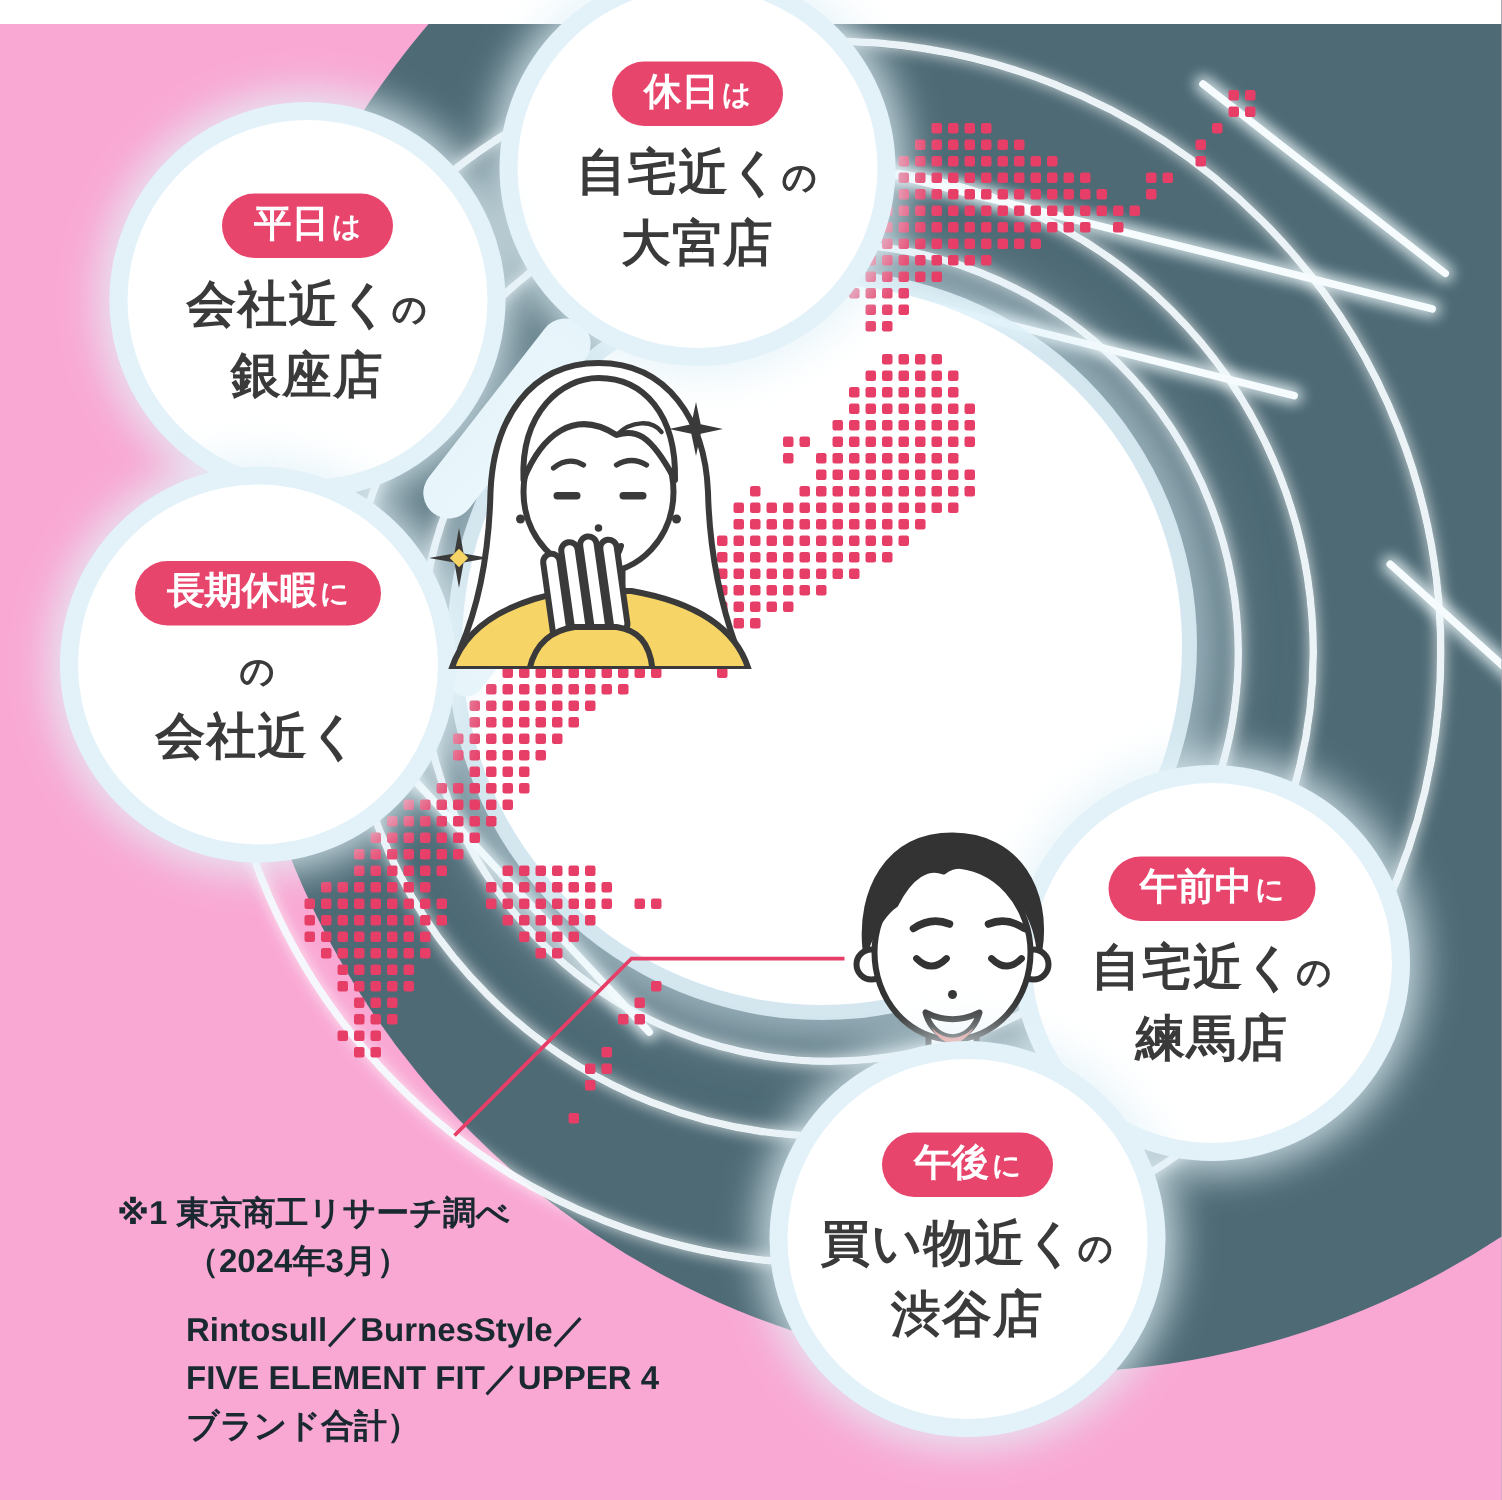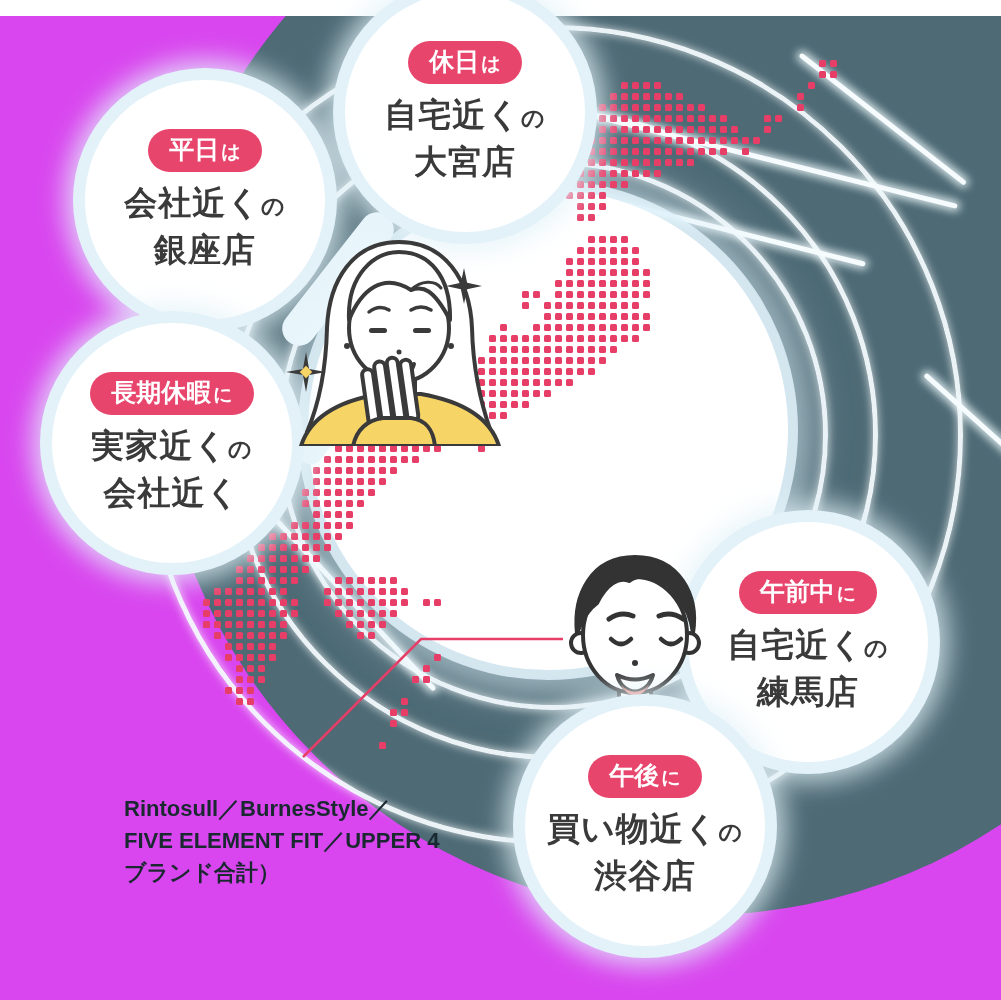--- a/index.html
+++ b/index.html
@@ -1,17 +1,17 @@
 <!DOCTYPE html>
 <html><head>
 <meta charset="utf-8">
 <style>
   html,body{margin:0;padding:0;}
   body{font-family:"Liberation Sans","DejaVu Sans",sans-serif;background:#ffffff;}
-  #stage{position:relative;width:1001px;height:1000px;background:#d946ef;overflow:hidden;}
+  #stage{position:relative;width:1001px;height:1000px;background:#f9a8d4;overflow:hidden;}
 
   
   .teal-circle{position:absolute;left:155px;top:-175px;width:1090px;height:1090px;
     border-radius:50%;background:#4D6A75;z-index:1;}
   .top-white-strip{position:absolute;left:0;top:0;width:1001px;height:16px;background:#ffffff;z-index:2;}
   .ring{position:absolute;border-radius:50%;border:5px solid rgba(244,251,254,0.95);
     box-shadow:0 0 10px rgba(255,255,255,0.75), inset 0 0 10px rgba(255,255,255,0.75);z-index:2;}
   .ring.r1{left:278px;top:160px;width:540px;height:540px;}
   .ring.r2{left:228px;top:110px;width:640px;height:640px;}
   .ring.r3{left:143px;top:25px;width:810px;height:810px;}
@@ -634,21 +634,20 @@
       </div>
     <div class="store-line">銀座店</div>
   </div>
 
   <div class="bubble bubble--vacation">
     <div class="pill">
         <span>長期休暇</span>
         <span class="particle">に</span>
       </div>
     <div class="store-line">
-        <span>実家近く</span>
         <span class="small">の</span>
       </div>
     <div class="store-line">会社近く</div>
   </div>
 
   <div class="bubble bubble--morning">
     <div class="pill">
         <span>午前中</span>
         <span class="particle">に</span>
       </div>
@@ -721,19 +720,23 @@
       <path d="M78,116 q10,10 20,0" fill="none" stroke-width="4.5"></path>
       <path d="M128,116 q10,10 20,0" fill="none" stroke-width="4.5"></path>
       <circle cx="102" cy="140" r="3" fill="#333333" stroke="none"></circle>
       <path d="M84,152 C90,174 114,174 120,152 C108,158 96,158 84,152 Z" fill="#ffffff"></path>
       <path d="M88,162 C96,171 108,171 116,162 C108,176 96,176 88,162 Z" fill="#E8857E" stroke="none"></path>
     </g>
   </svg>
 
   <div id="footnotes">
       <div class="fn-block">
+        <div class="fn-line">※1 東京商工リサーチ調べ</div>
+        <div class="fn-line cont">（2024年3月）</div>
+      </div>
+      <div class="fn-block">
         <div class="fn-line cont">Rintosull／BurnesStyle／</div>
         <div class="fn-line cont">FIVE ELEMENT FIT／UPPER 4</div>
         <div class="fn-line cont">ブランド合計）</div>
       </div>
     </div>
 
 </div>
 
 </body></html>

